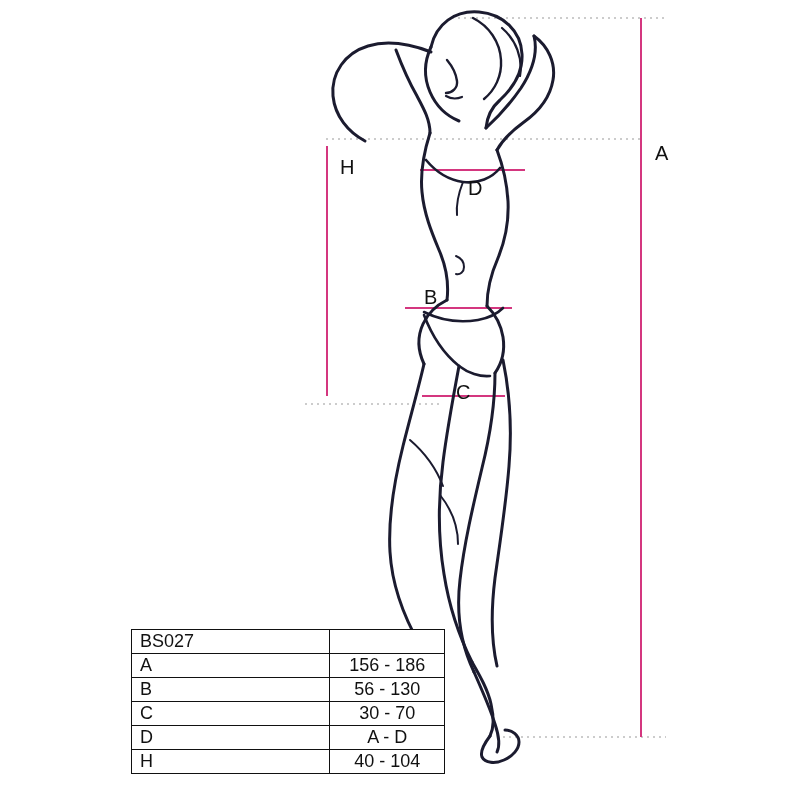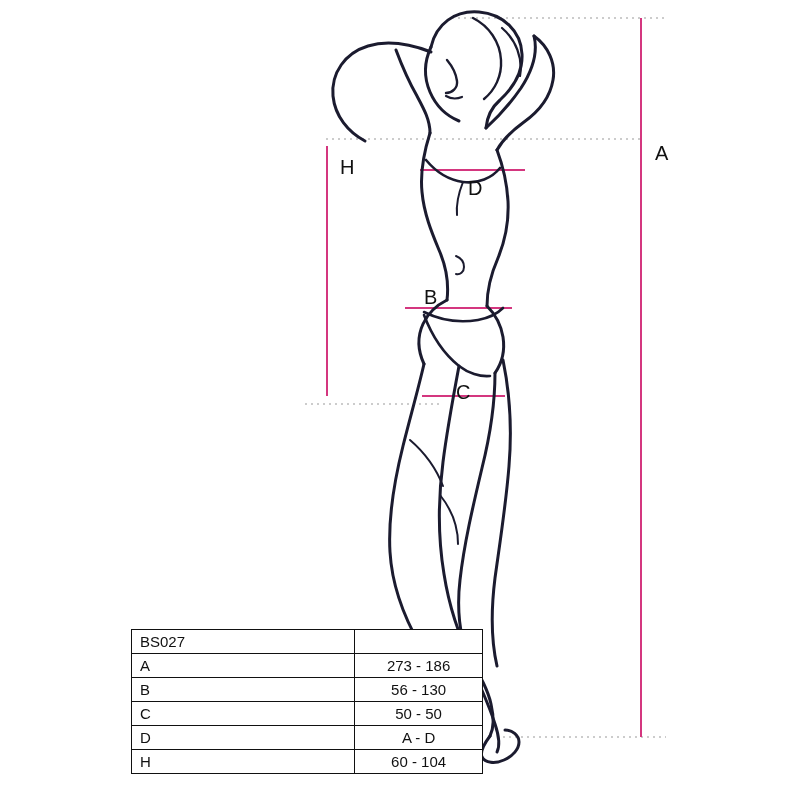--- a/index.html
+++ b/index.html
@@ -29,23 +29,23 @@
     font-family: "Liberation Sans", sans-serif;
     font-size: 20px;
     color: #111111;
     line-height: 1;
     white-space: nowrap;
   }
   #size-table {
     position: absolute;
     left: 131px;
     top: 629px;
-    width: 352px;
+    width: 314px;
     border-collapse: collapse;
-    font-size: 15px;
+    font-size: 18px;
     color: #111111;
     background: #ffffff;
   }
   #size-table td {
     border: 1px solid #111111;
     height: 23px;
     padding: 0 8px;
     font-family: "Liberation Sans", sans-serif;
   }
   #size-table td.label-col {
@@ -125,34 +125,34 @@
   <div class="dim-label" style="left:456px; top:382px;">C</div>
 
   <table id="size-table">
     <tbody>
       <tr>
         <td class="label-col">BS027</td>
         <td class="value-col"></td>
       </tr>
       <tr>
         <td class="label-col">A</td>
-        <td class="value-col">273 - 186</td>
+        <td class="value-col">156 - 186</td>
       </tr>
       <tr>
         <td class="label-col">B</td>
         <td class="value-col">56 - 130</td>
       </tr>
       <tr>
         <td class="label-col">C</td>
-        <td class="value-col">50 - 50</td>
+        <td class="value-col">30 - 70</td>
       </tr>
       <tr>
         <td class="label-col">D</td>
         <td class="value-col">A - D</td>
       </tr>
       <tr>
         <td class="label-col">H</td>
-        <td class="value-col">60 - 104</td>
+        <td class="value-col">40 - 104</td>
       </tr>
     </tbody>
   </table>
 
 </div>
 
 </body></html>

